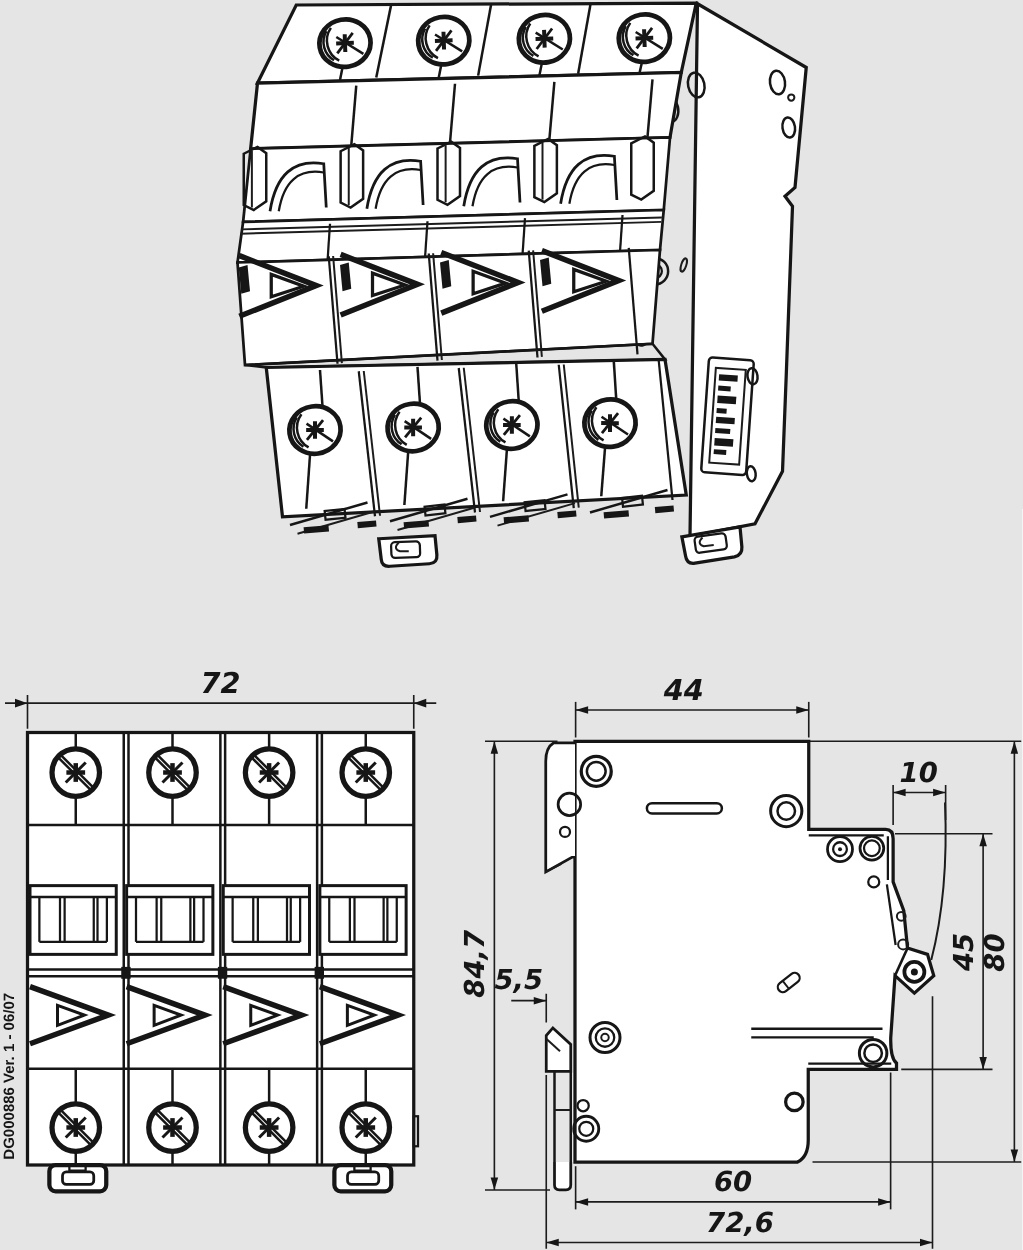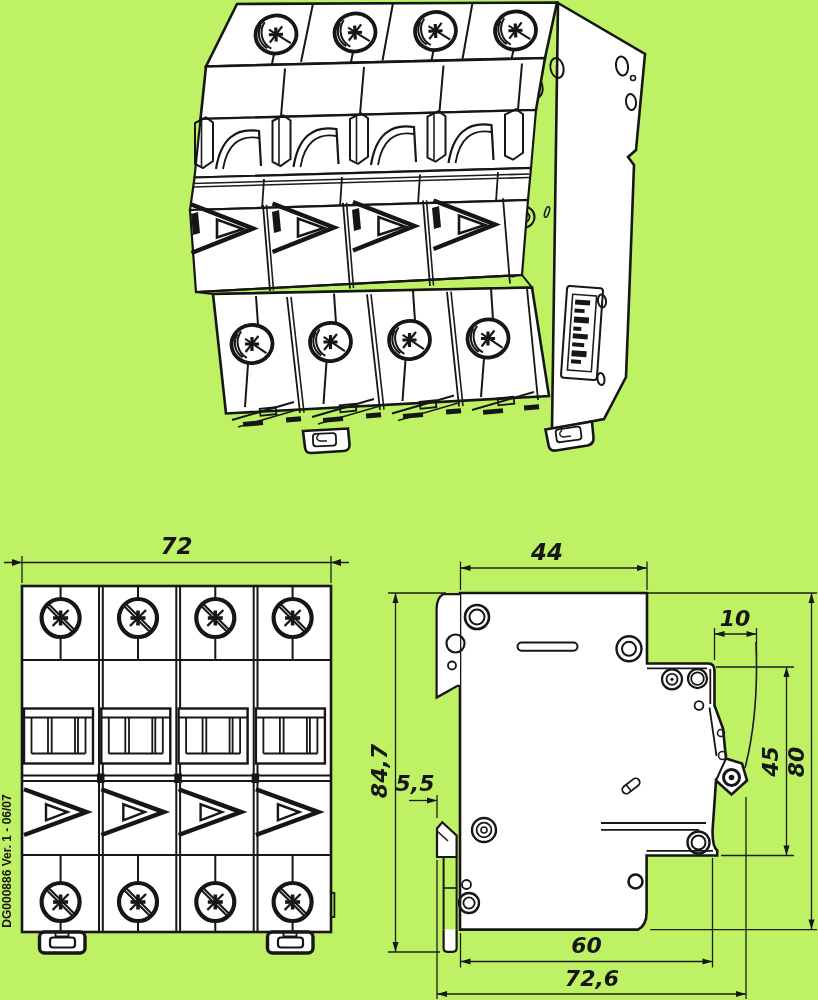--- a/index.html
+++ b/index.html
@@ -1,16 +1,16 @@
 <!DOCTYPE html>
 <html><head>
 <meta charset="utf-8">
 <style>
   html,body{margin:0;padding:0;background:#ffffff;}
-  .page{position:relative;width:818px;height:1000px;background:#bef264;overflow:hidden;
+  .page{position:relative;width:818px;height:1000px;background:#e5e5e5;overflow:hidden;
         font-family:"DejaVu Sans",sans-serif;}
   svg{position:absolute;left:0;top:0;}
   .ln{stroke:#161616;fill:none;stroke-width:2.2;stroke-linecap:butt;}
   .lnb{stroke:#161616;fill:none;stroke-width:2.6;}
   .lnB{stroke:#161616;fill:none;stroke-width:4.4;stroke-linejoin:miter;}
   .fw{fill:#ffffff;}
   .fb{fill:#161616;stroke:none;}
   .thin{stroke:#1c1c1c;fill:none;stroke-width:1.3;}
   .t15{stroke:#1c1c1c;fill:none;stroke-width:1.6;}
   .t18{stroke:#161616;fill:none;stroke-width:1.8;}

